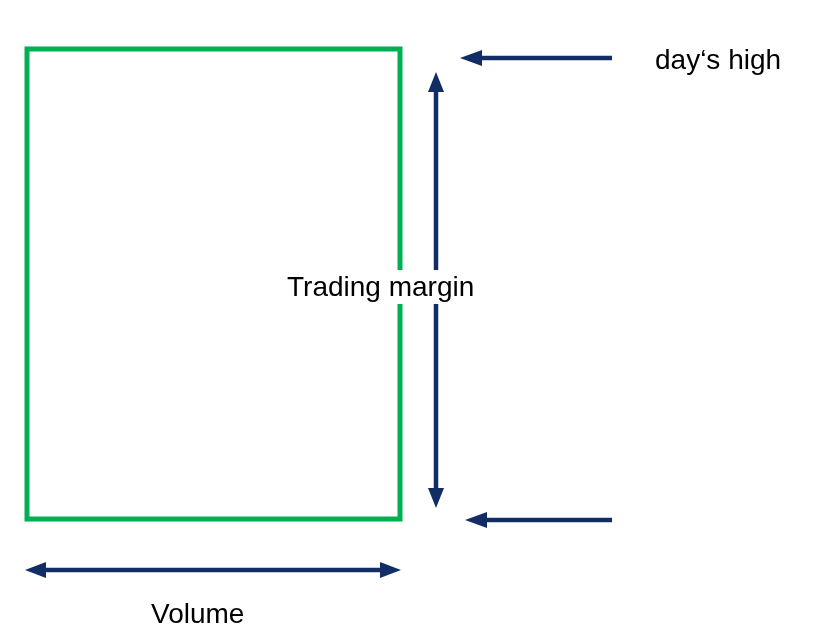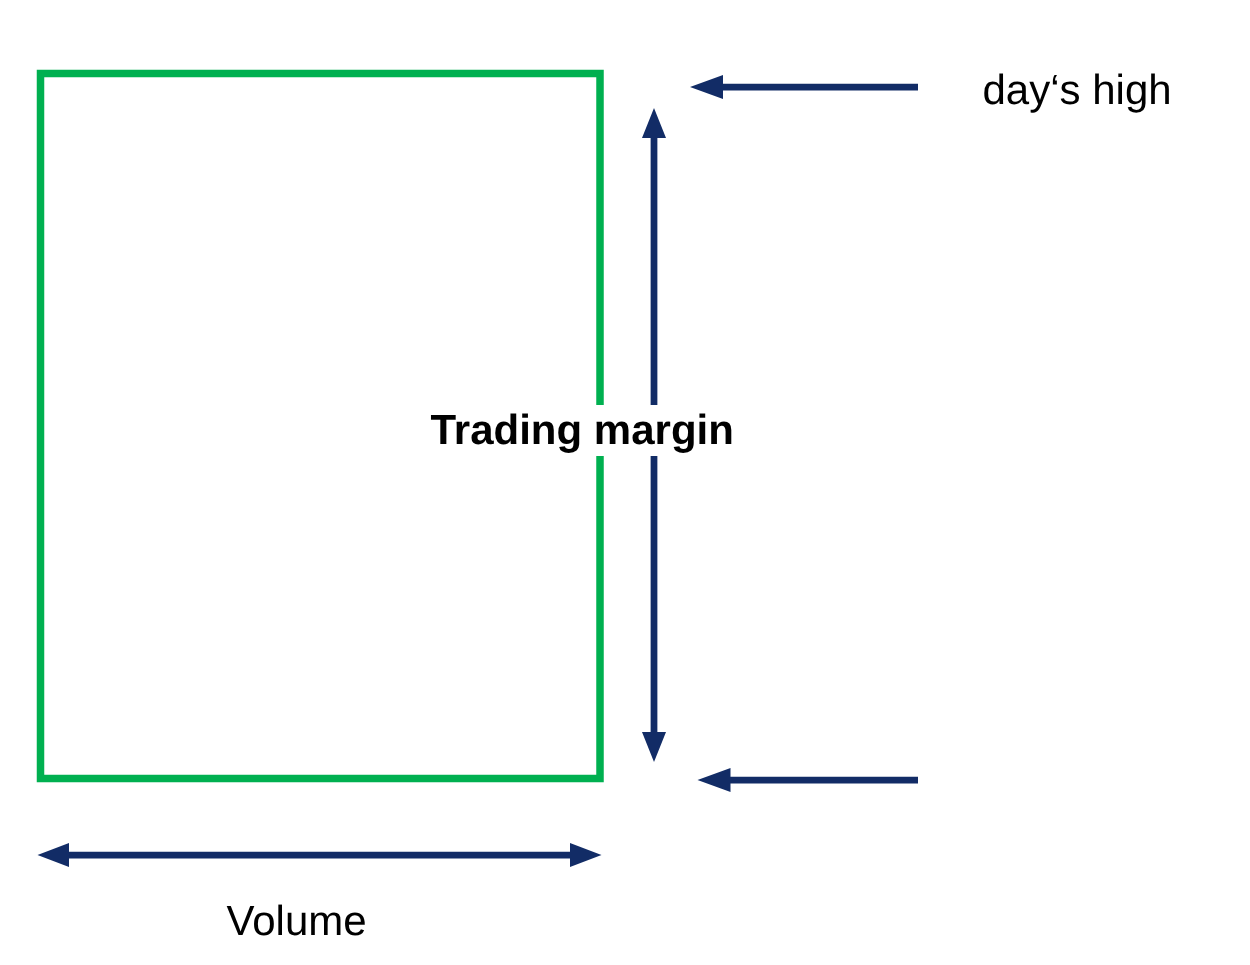--- a/index.html
+++ b/index.html
@@ -28,21 +28,20 @@
     font-size: 28px;
     line-height: 1.2;
     white-space: nowrap;
     text-align: right;
   }
   .label-trading-margin {
     left: 284px;
     top: 270px;
     background: #ffffff;
     padding: 0 3px;
-    font-weight: bold;
   }
   .label-days-high {
     left: 655px;
     top: 43px;
   }
   .label-days-low {
     left: 660px;
     top: 505px;
   }
   .label-volume {

